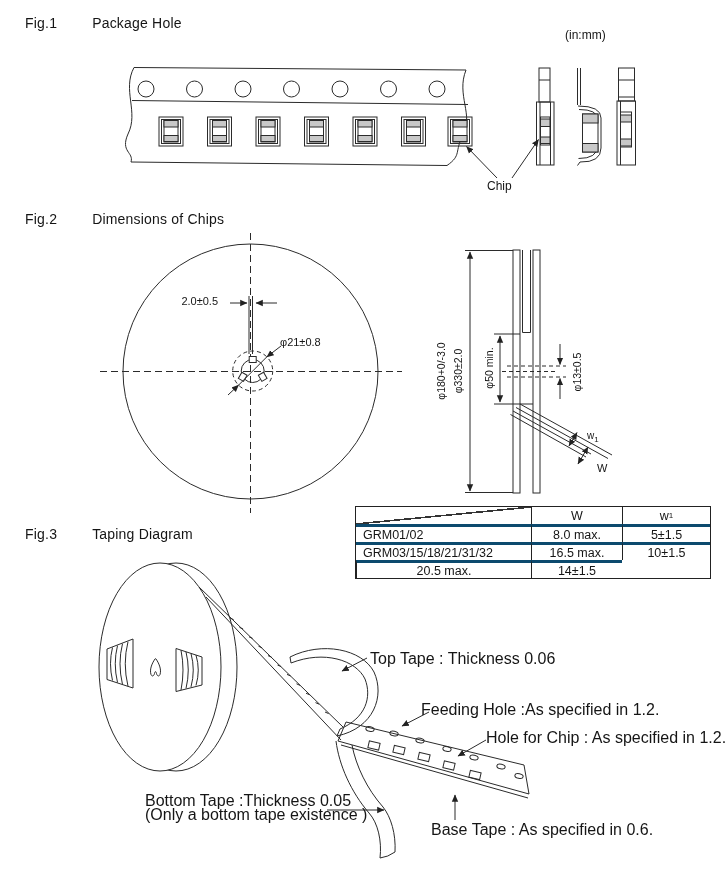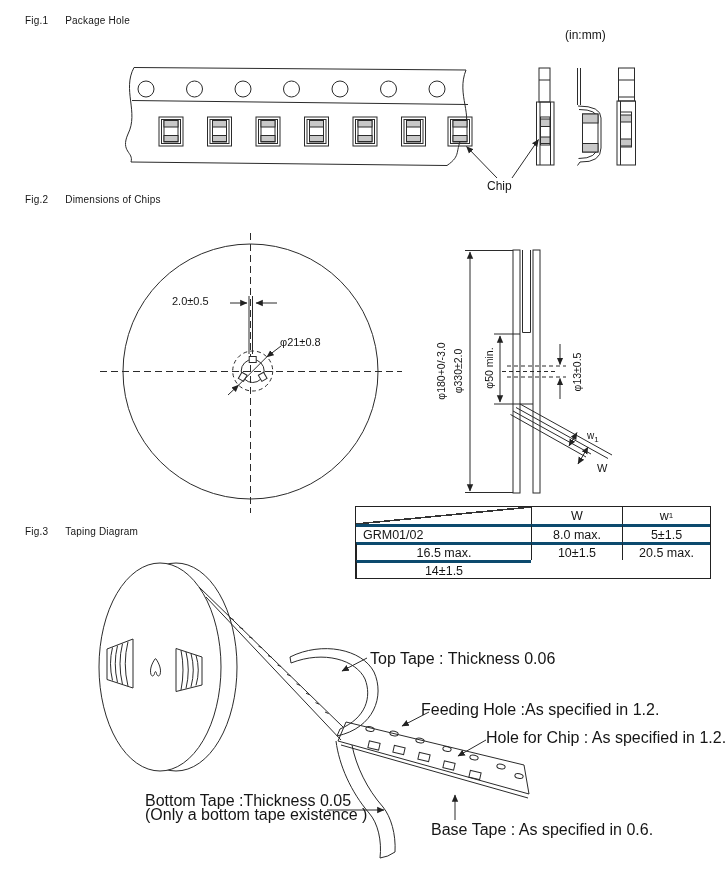--- a/index.html
+++ b/index.html
@@ -1,21 +1,21 @@
 <!DOCTYPE html>
 <html><head>
 <meta charset="utf-8">
 <style>
   html,body{margin:0;padding:0}
   body{
     width:726px;height:870px;position:relative;background:#fff;overflow:hidden;
     font-family:"Liberation Sans","DejaVu Sans",sans-serif;color:#151515;
   }
   .abs{position:absolute;white-space:nowrap}
-  .heading{font-size:10px;display:flex;gap:17px;letter-spacing:.2px}
+  .heading{font-size:14px;display:flex;gap:35px;letter-spacing:.2px}
   .note{font-size:12px}
   .dim{font-size:11px}
   .dimS{font-size:10.5px}
   .ann{font-size:16px}
   .rot{position:absolute;white-space:nowrap;transform:translate(-50%,-50%) rotate(-90deg)}
   sub{font-size:8px;line-height:1}
   
   svg.draw{position:absolute;left:0;top:0}
   svg.draw line,svg.draw path,svg.draw rect,svg.draw circle,svg.draw ellipse{
     stroke:#2b2b2b;stroke-width:1;fill:none}
@@ -225,45 +225,46 @@
   </g>
 </svg>
 
 <div class="abs heading" style="left:25px;top:15px">
   <span>Fig.1</span>
   <span>Package Hole</span>
 </div>
 <div class="abs note" style="left:565px;top:28px">(in:mm)</div>
 <div class="abs note" style="left:487px;top:179px">Chip</div>
 
-<div class="abs heading" style="left:25px;top:194px">
+<div class="abs heading" style="left:25px;top:211px">
   <span>Fig.2</span>
   <span>Dimensions of Chips</span>
 </div>
-<div class="abs dim" style="left:172px;top:295px;width:46px;">2.0±0.5</div>
+<div class="abs dim" style="left:172px;top:295px;width:46px;text-align:right">2.0±0.5</div>
 <div class="abs dim" style="left:280px;top:336px">φ21±0.8</div>
 <div class="rot dimS" style="left:441px;top:371px">φ180+0/-3.0</div>
 <div class="rot dimS" style="left:458px;top:371px">φ330±2.0</div>
 <div class="rot dimS" style="left:489px;top:368px">φ50 min.</div>
 <div class="rot dimS" style="left:577px;top:372px">φ13±0.5</div>
 <div class="abs" style="left:587px;top:430px;font-size:10px"><span>w</span><sub>1</sub></div>
 <div class="abs dim" style="left:597px;top:462px">W</div>
 
 <div class="rtable">
   <div class="c r0 c0 diag"></div>
   <div class="c r0">W</div>
   <div class="c r0">
       <span>w</span>
       <sub>1</sub>
     </div>
 
   <div class="c c0">GRM01/02</div>
   <div class="c">8.0 max.</div>
   <div class="c">5±1.5</div>
 
+  <div class="c c0">GRM03/15/18/21/31/32</div>
   <div class="c">16.5 max.</div>
   <div class="c">10±1.5</div>
 
   <div class="c">20.5 max.</div>
   <div class="c">14±1.5</div>
 </div>
 
 <div class="abs heading" style="left:25px;top:526px">
   <span>Fig.3</span>
   <span>Taping Diagram</span>

